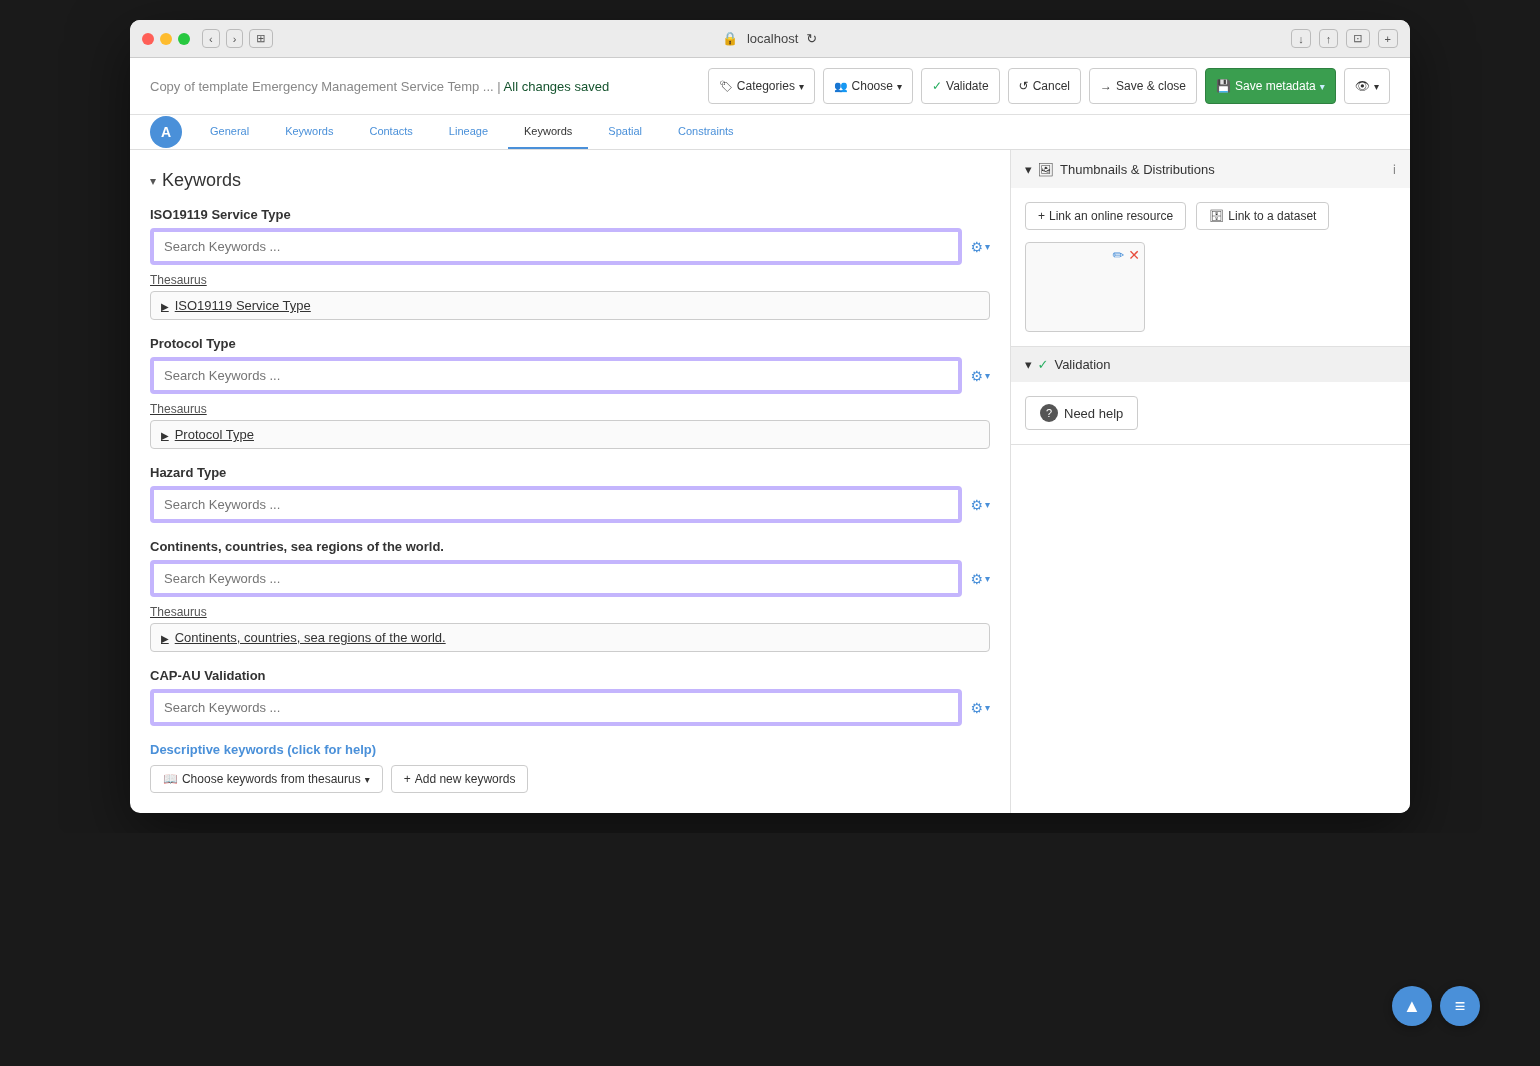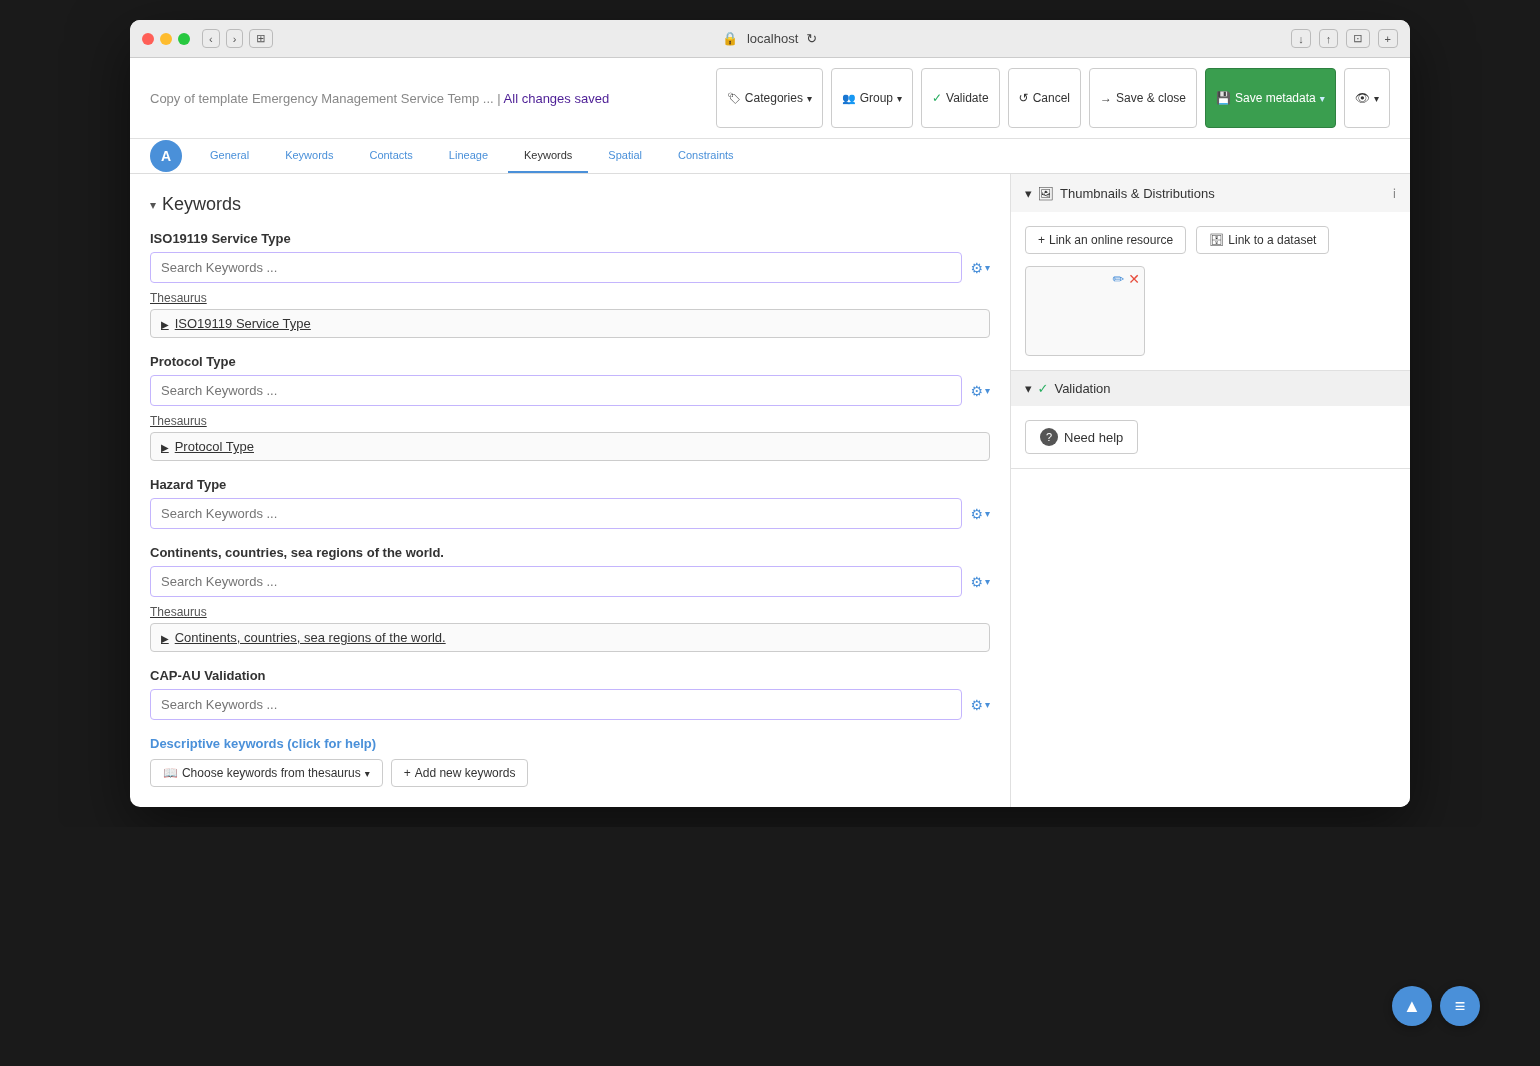--- a/index.html
+++ b/index.html
@@ -41,21 +41,21 @@
       padding: 10px 20px;
       display: flex;
       align-items: center;
       gap: 8px;
     }
     .app-title { flex: 1; font-size: 13px; color: #333; }
     .app-title span { color: #888; }
     .toolbar-btn {
       border: 1px solid #ccc;
       border-radius: 4px;
-      padding: 22px 10px;
+      padding: 10px 10px;
       background: #fff;
       font-size: 12px;
       color: #333;
       cursor: pointer;
       display: flex;
       align-items: center;
       gap: 4px;
     }
     .toolbar-btn.green { background: #3a9e4f; color: #fff; border-color: #2e8040; }
 
@@ -110,21 +110,21 @@
     }
     .section-title { font-size: 18px; font-weight: 500; color: #333; }
     .chevron { font-size: 12px; color: #555; }
 
     .keyword-group { margin-bottom: 16px; }
     .keyword-label { font-size: 13px; font-weight: 600; color: #333; margin-bottom: 6px; }
 
     .keyword-input-row { display: flex; align-items: center; gap: 8px; }
     .keyword-input {
       flex: 1;
-      border: 1px solid #c4b5fd;
+      border: 4px solid #c4b5fd;
       border-radius: 4px;
       padding: 7px 10px;
       font-size: 13px;
       color: #c2410c;
       outline: none;
     }
 
     .gear-btn {
       background: none;
       border: none;
@@ -289,30 +289,30 @@
       <button class="titlebar-btn">↑</button>
       <button class="titlebar-btn">⊡</button>
       <button class="titlebar-btn">+</button>
     </div>
   </div>
 
   <div class="app-toolbar">
     <div class="app-title">
       <span>Copy of template Emergency Management Service Temp ...</span>
       <span> | </span>
-      <span style="color:#4c1d95;">All changes saved</span>
+      <span style="color:#14532d;">All changes saved</span>
     </div>
     <button class="toolbar-btn">
       <span class="tag-icon"></span>
       <span>Categories</span>
       <span style="font-size:10px;">▾</span>
     </button>
     <button class="toolbar-btn">
       <span class="group-icon"></span>
-      <span>Group</span>
+      <span>Choose</span>
       <span style="font-size:10px;">▾</span>
     </button>
     <button class="toolbar-btn">
       <span style="color:#27ae60;">✓</span>
       <span>Validate</span>
     </button>
     <button class="toolbar-btn">
       <span>↺</span>
       <span>Cancel</span>
     </button>

